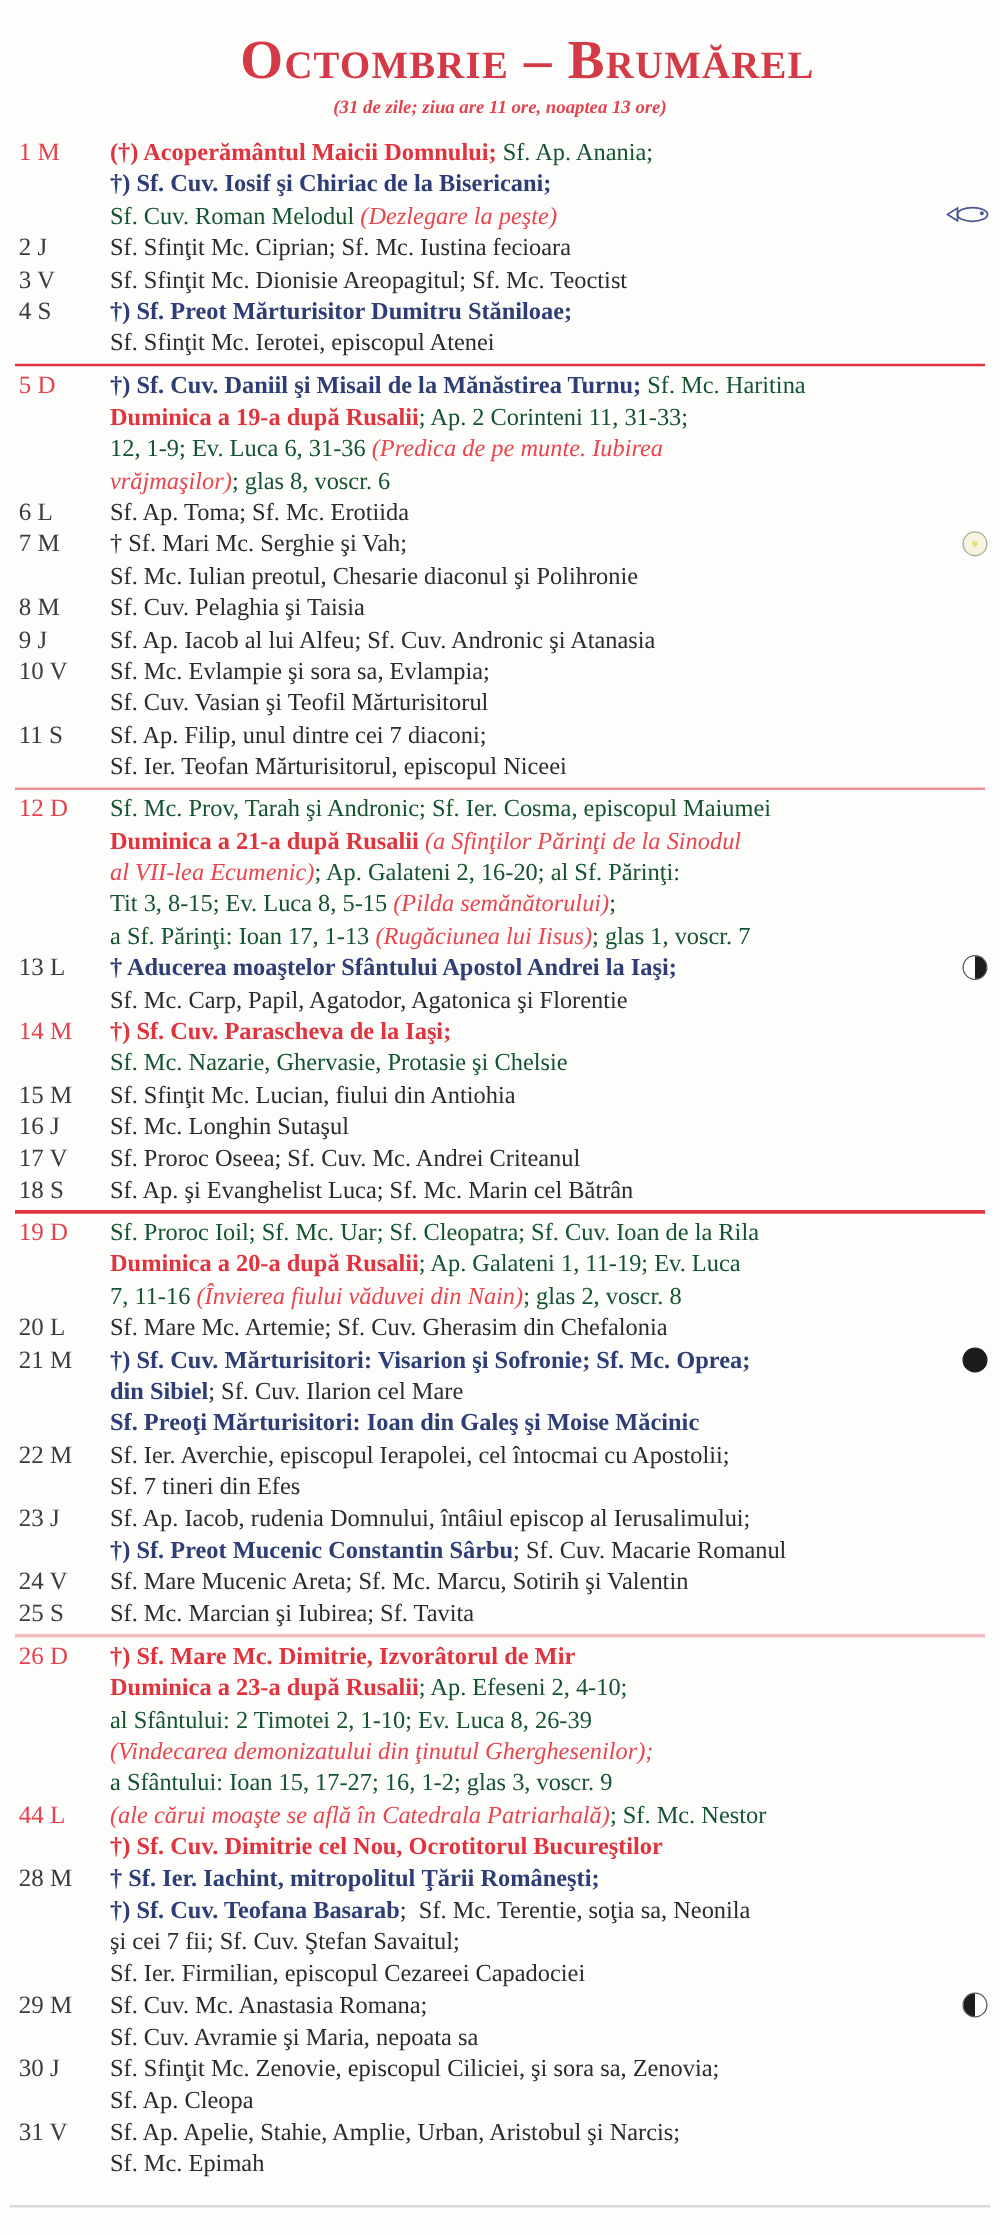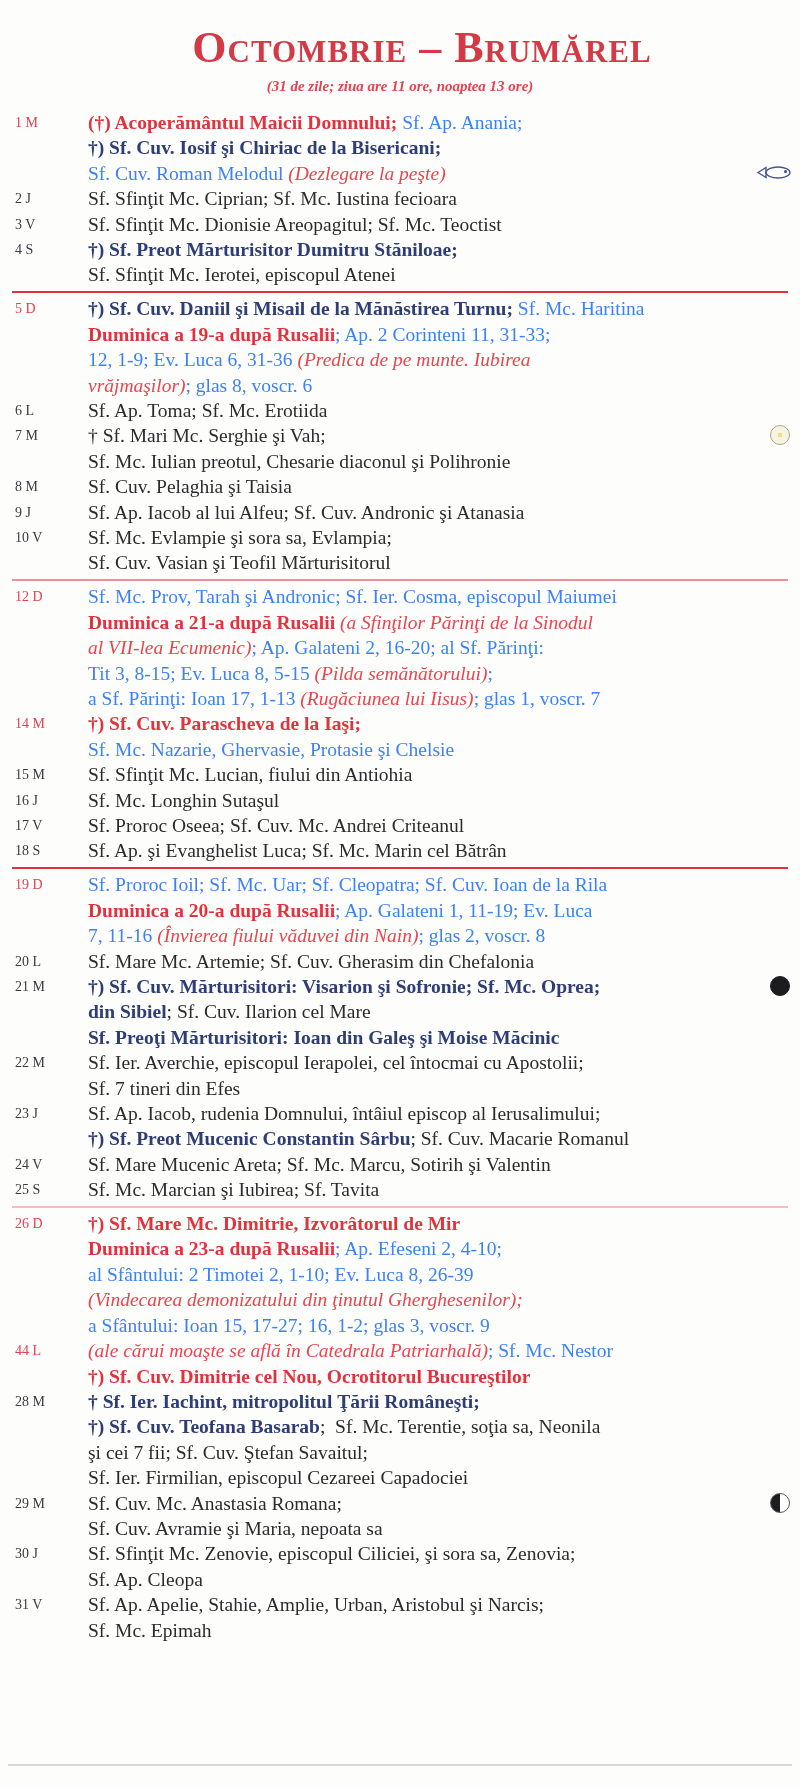--- a/index.html
+++ b/index.html
@@ -29,37 +29,37 @@
     line-height:24px;
     color:#e04450;
   }
   
   #list{ margin-top:12px; }
   .row{ display:flex; align-items:flex-start; }
   .day{
     flex:0 0 88px;
     padding-left:15px;
     box-sizing:border-box;
-    font-size:14px;
+    font-size:20px;
     line-height:25.4px;
     color:#3b3b41;
     white-space:nowrap;
   }
   .day.red{ color:#e4414d; }
   .content{ flex:1 1 auto; padding-right:46px; }
   .line{
     position:relative;
     font-size:19.5px;
     line-height:25.4px;
     color:#2b2b2f;
     white-space:nowrap;
   }
   .seg.k{ color:#2b2b2f; }
   .seg.nb{ color:#2e3d75; font-weight:bold; }
-  .seg.r{ color:#3b82f6; }
+  .seg.r{ color:#14532d; }
   .seg.rb{ color:#e0333e; font-weight:bold; }
   .seg.ri{ color:#e8454f; font-style:italic; }
   .sep{
     height:2.5px;
     margin:3px 12px 3px 12px;
     border:none;
   }
   .sep.strong{ background:#e0333e; }
   .sep.medium{ background:#ef9099; }
   .sep.light{ background:#f3bcc0; }
@@ -160,32 +160,46 @@
           <div class="line"><span class="seg k">Sf. Ap. Iacob al lui Alfeu; Sf. Cuv. Andronic şi Atanasia</span></div>
         </div>
       </div>
       <div class="row">
         <div class="day">10 V</div>
         <div class="content">
           <div class="line"><span class="seg k">Sf. Mc. Evlampie şi sora sa, Evlampia;</span></div>
           <div class="line"><span class="seg k">Sf. Cuv. Vasian şi Teofil Mărturisitorul</span></div>
         </div>
       </div>
+      <div class="row">
+        <div class="day">11 S</div>
+        <div class="content">
+          <div class="line"><span class="seg k">Sf. Ap. Filip, unul dintre cei 7 diaconi;</span></div>
+          <div class="line"><span class="seg k">Sf. Ier. Teofan Mărturisitorul, episcopul Niceei</span></div>
+        </div>
+      </div>
       <div class="sep medium"></div>
       <div class="row">
         <div class="day red">12 D</div>
         <div class="content">
           <div class="line"><span class="seg r">Sf. Mc. Prov, Tarah şi Andronic; Sf. Ier. Cosma, episcopul Maiumei</span></div>
           <div class="line"><span class="seg rb">Duminica a 21-a după Rusalii </span><span class="seg ri">(a Sfinţilor Părinţi de la Sinodul</span></div>
           <div class="line"><span class="seg ri">al VII-lea Ecumenic)</span><span class="seg r">; Ap. Galateni 2, 16-20; al Sf. Părinţi:</span></div>
           <div class="line"><span class="seg r">Tit 3, 8-15; Ev. Luca 8, 5-15 </span><span class="seg ri">(Pilda semănătorului)</span><span class="seg r">;</span></div>
           <div class="line"><span class="seg r">a Sf. Părinţi: Ioan 17, 1-13 </span><span class="seg ri">(Rugăciunea lui Iisus)</span><span class="seg r">; glas 1, voscr. 7</span></div>
         </div>
       </div>
       <div class="row">
+        <div class="day">13 L</div>
+        <div class="content">
+          <div class="line"><span class="seg nb">† Aducerea moaştelor Sfântului Apostol Andrei la Iaşi;</span><span class="icon moon last-quarter-moon-icon"></span></div>
+          <div class="line"><span class="seg k">Sf. Mc. Carp, Papil, Agatodor, Agatonica şi Florentie</span></div>
+        </div>
+      </div>
+      <div class="row">
         <div class="day red">14 M</div>
         <div class="content">
           <div class="line"><span class="seg rb">†) Sf. Cuv. Parascheva de la Iaşi;</span></div>
           <div class="line"><span class="seg r">Sf. Mc. Nazarie, Ghervasie, Protasie şi Chelsie</span></div>
         </div>
       </div>
       <div class="row">
         <div class="day">15 M</div>
         <div class="content">
           <div class="line"><span class="seg k">Sf. Sfinţit Mc. Lucian, fiului din Antiohia</span></div>

